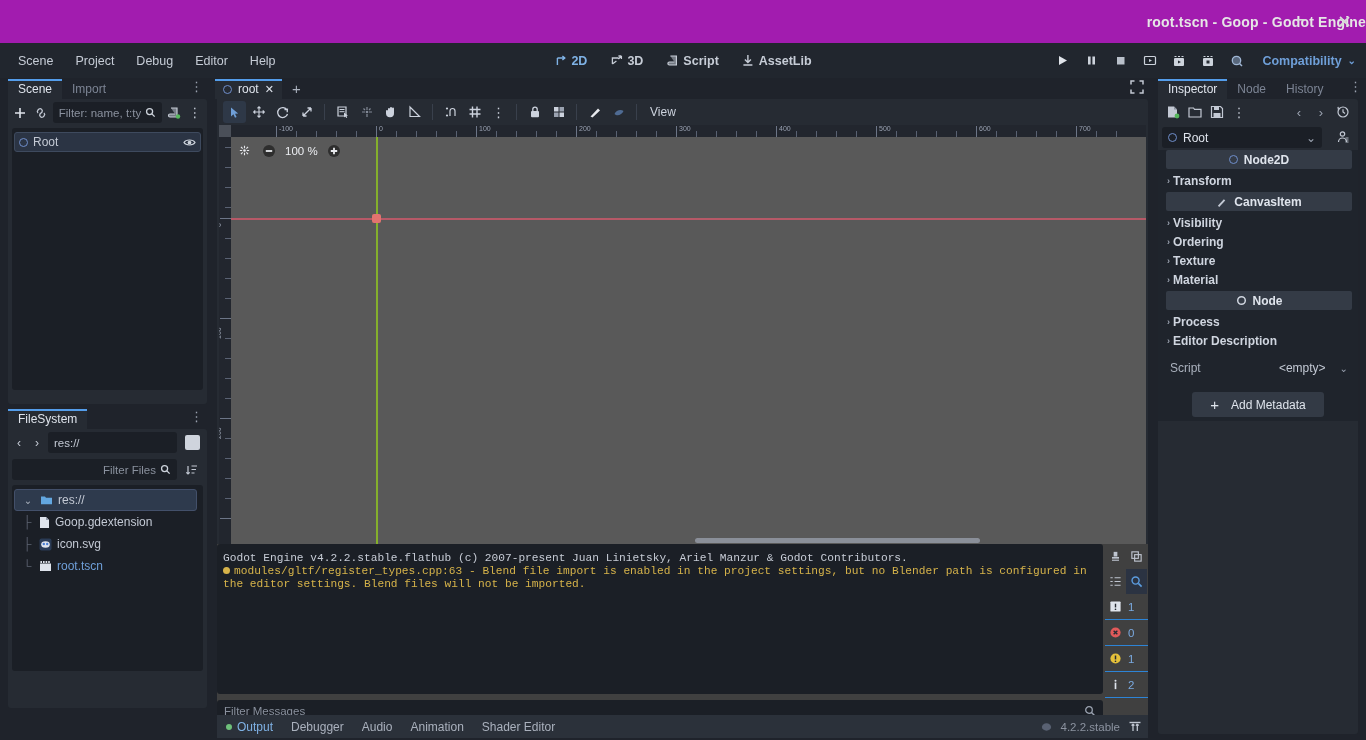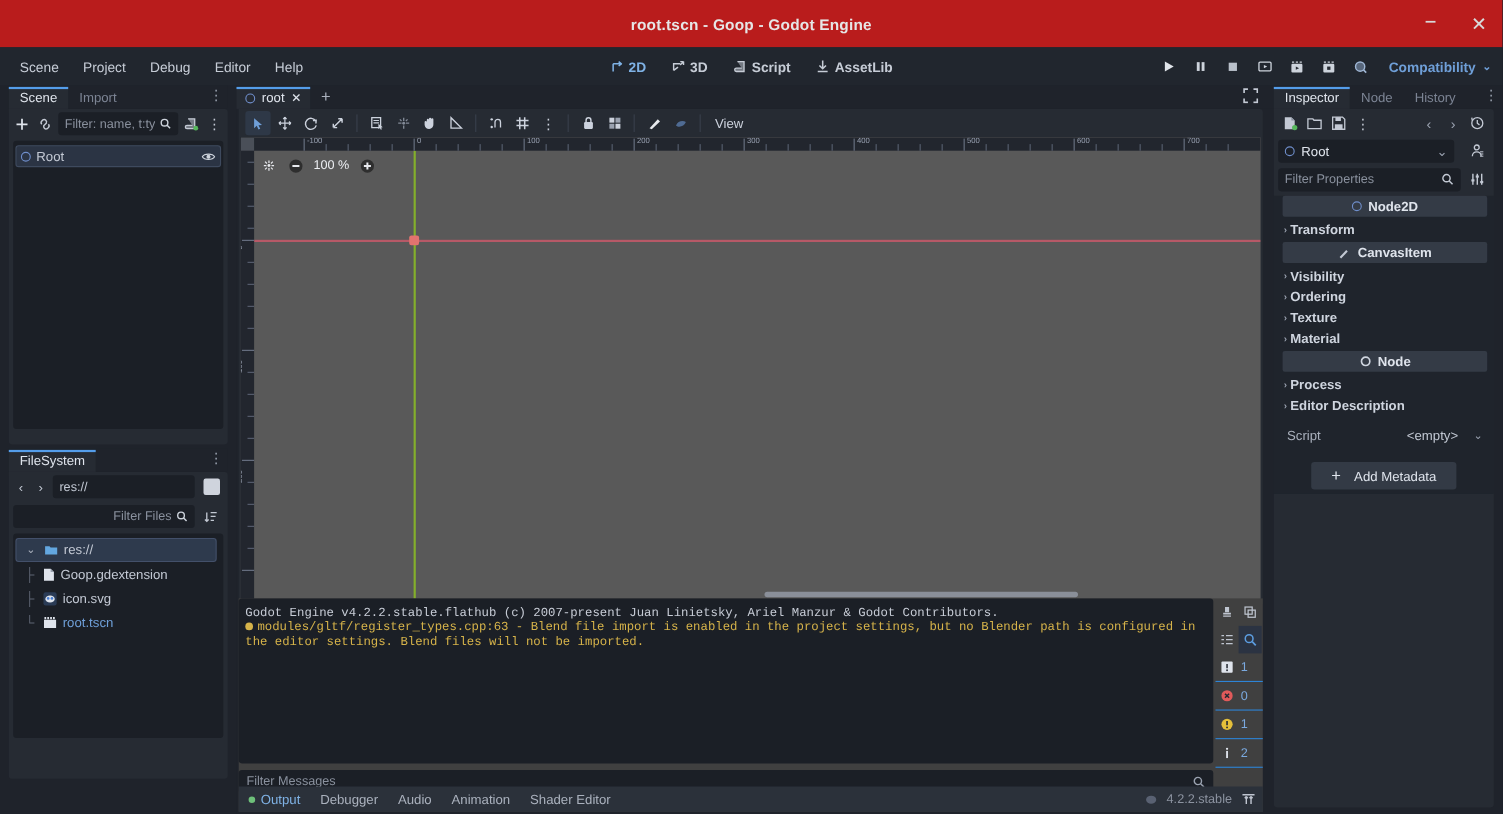--- a/index.html
+++ b/index.html
@@ -8,22 +8,22 @@
     background: #1f232b;
     font-family: "Liberation Sans", sans-serif;
     font-size: 12px;
     color: #c3c9d4;
     overflow: hidden;
   }
   #app { position: relative; width: 1366px; height: 740px; }
 
   
   .titlebar {
-    height: 43px; background: #b91c1c;
-    display: flex; align-items: center; justify-content: center;
+    height: 43px; background: #a21caf;
+    display: flex; align-items: center; justify-content: flex-end;
     position: relative;
   }
   .titlebar .title { font-size: 14px; font-weight: bold; color: #e6e6e6; letter-spacing: .2px; }
   .winbtns { position: absolute; right: 0; top: 0; height: 43px; display: flex; align-items: center; }
   .winbtn { width: 44px; height: 43px; display: flex; align-items: center; justify-content: center;
             color: #d8d8d8; font-size: 15px; }
   .winbtn.min { font-size: 17px; padding-bottom: 7px; }
 
   
   .menubar {
@@ -763,39 +763,20 @@
         </div>
         <div class="ibtn">
           <svg width="14" height="14" viewBox="0 0 14 14" class="iconsvg">
               <circle cx="6.5" cy="4" r="2.2" stroke="#c3c9d4" stroke-width="1.2" fill="none"></circle>
               <path d="M2.5 12 a4 4 0 0 1 8 0" stroke="#c3c9d4" stroke-width="1.2" fill="none"></path>
               <path d="M9.5 8 h3 M9.5 10 h3 M9.5 12 h3" stroke="#c3c9d4" stroke-width=".9"></path>
             </svg>
         </div>
       </div>
 
-      <div class="insp-row2">
-        <div class="filt-props">
-          <span>Filter Properties</span>
-          <span style="margin-left:auto">
-            <svg width="12" height="12" viewBox="0 0 12 12" class="iconsvg">
-                <circle cx="5" cy="5" r="3.3" stroke="#c3c9d4" stroke-width="1.3" fill="none"></circle>
-                <path d="M7.5 7.5 L10.5 10.5" stroke="#c3c9d4" stroke-width="1.4"></path>
-              </svg>
-          </span>
-        </div>
-        <div class="ibtn">
-          <svg width="14" height="14" viewBox="0 0 14 14" class="iconsvg">
-              <path d="M3 2 V12 M7 2 V12 M11 2 V12" stroke="#c3c9d4" stroke-width="1.3"></path>
-              <rect x="1.6" y="7" width="2.8" height="2" fill="#c3c9d4"></rect>
-              <rect x="5.6" y="3.5" width="2.8" height="2" fill="#c3c9d4"></rect>
-              <rect x="9.6" y="8.5" width="2.8" height="2" fill="#c3c9d4"></rect>
-            </svg>
-        </div>
-      </div>
 
       <div class="props">
         <div class="cat">
           <span class="circ-blue"></span>
           <span>Node2D</span>
         </div>
         <div class="prop">
           <span class="arrowr">›</span>
           <span>Transform</span>
         </div>

